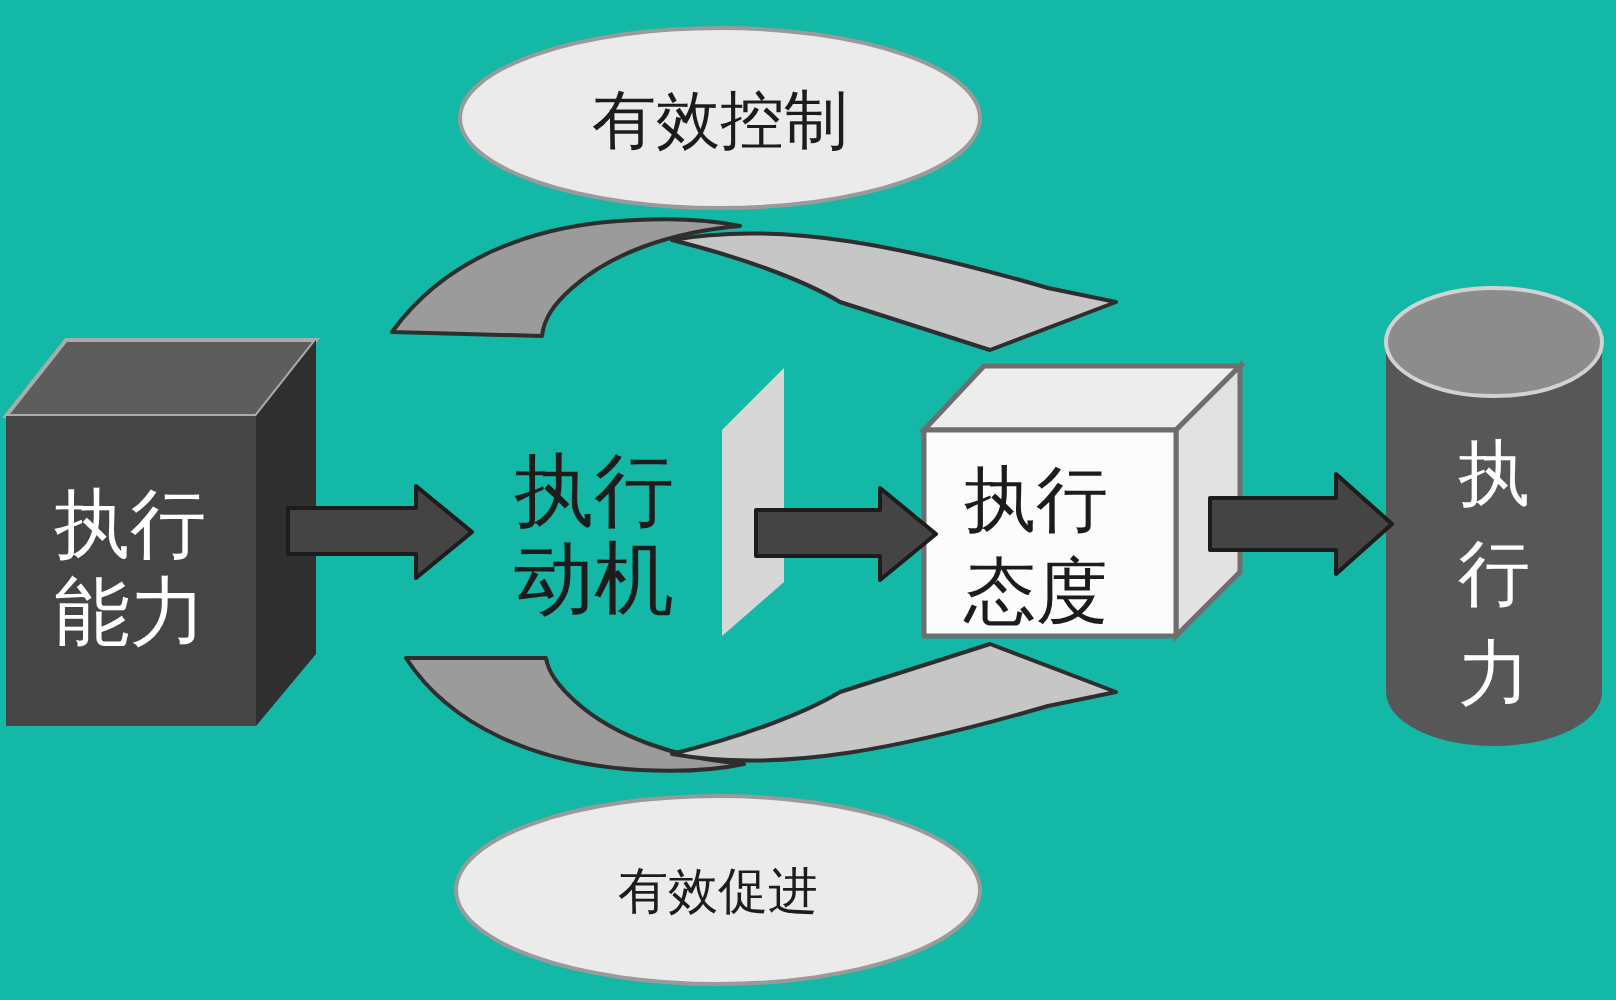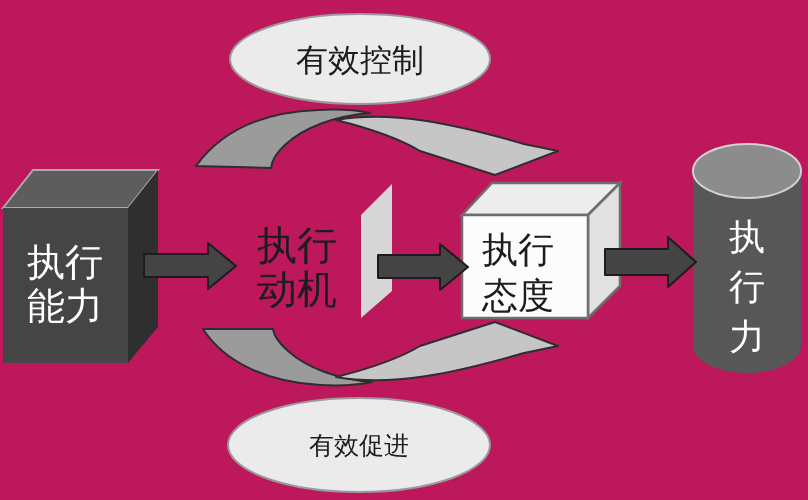--- a/index.html
+++ b/index.html
@@ -1,20 +1,20 @@
 <!DOCTYPE html>
 <html><head>
 <meta charset="utf-8">
 <style>
   html, body { margin: 0; padding: 0; background: #ffffff; }
   .canvas {
     position: relative;
     width: 808px;
     height: 500px;
-    background: #be185d;
+    background: #14b8a6;
     overflow: hidden;
     font-family: "Liberation Serif", "DejaVu Serif", serif;
   }
   svg { position: absolute; left: 0; top: 0; }
   text {
     font-family: "Liberation Serif", "DejaVu Serif", serif;
     text-anchor: middle;
   }
   .txt-white { fill: #ffffff; }
   .txt-black { fill: #1c1c1c; }

